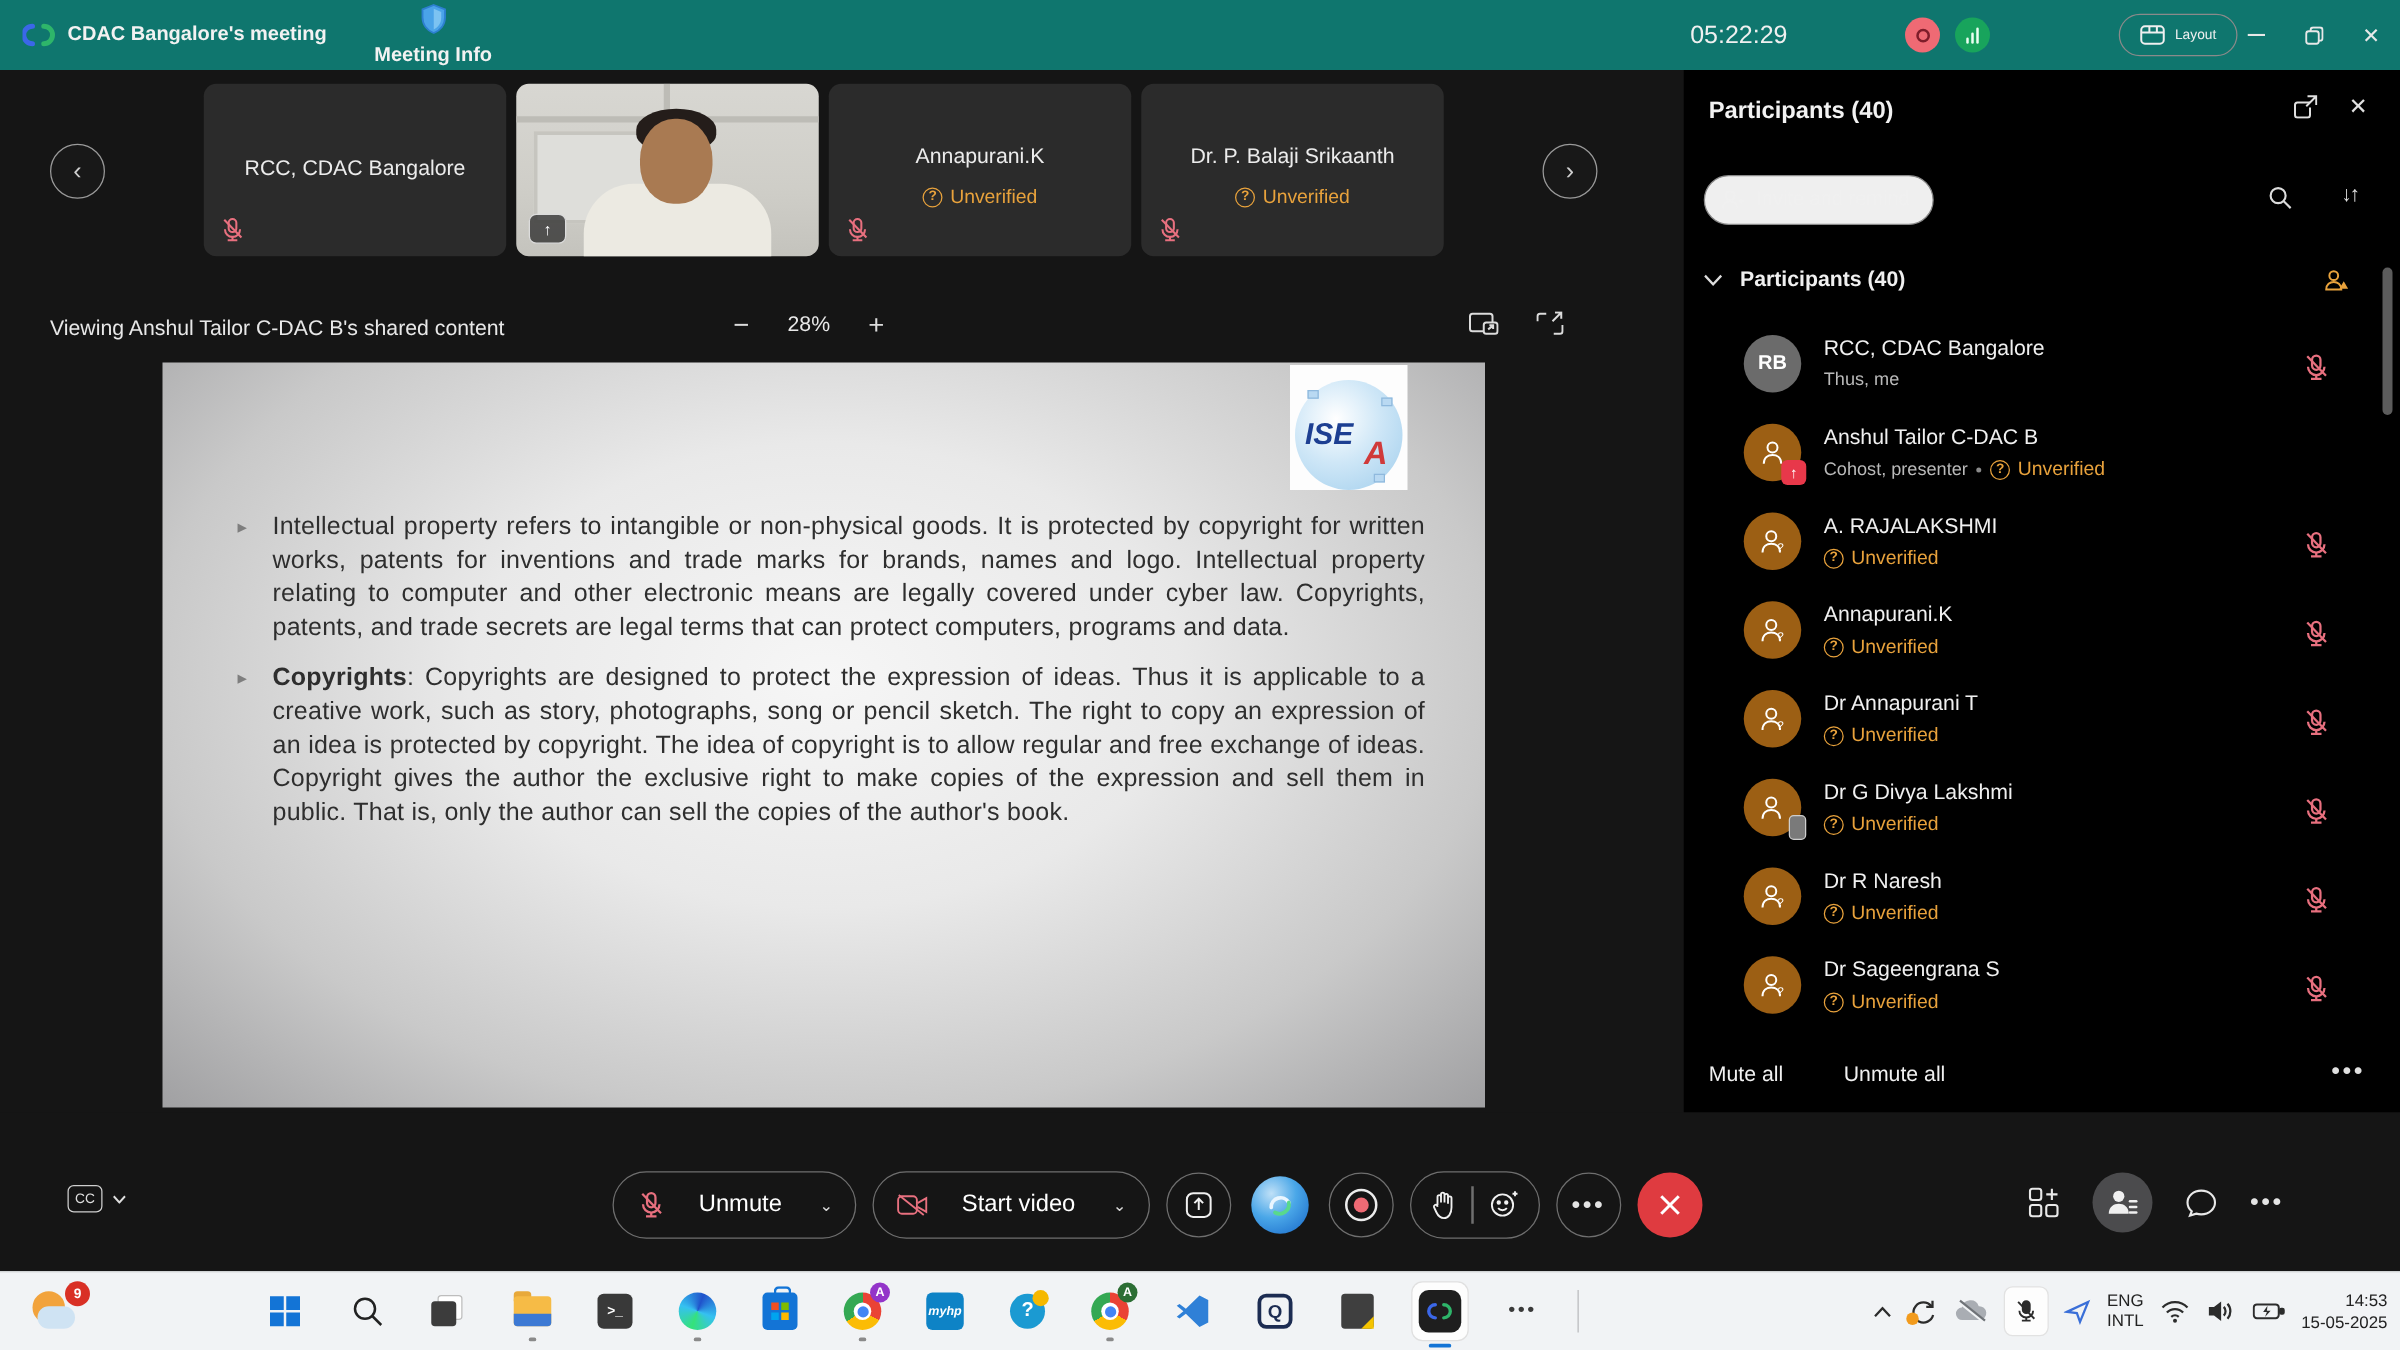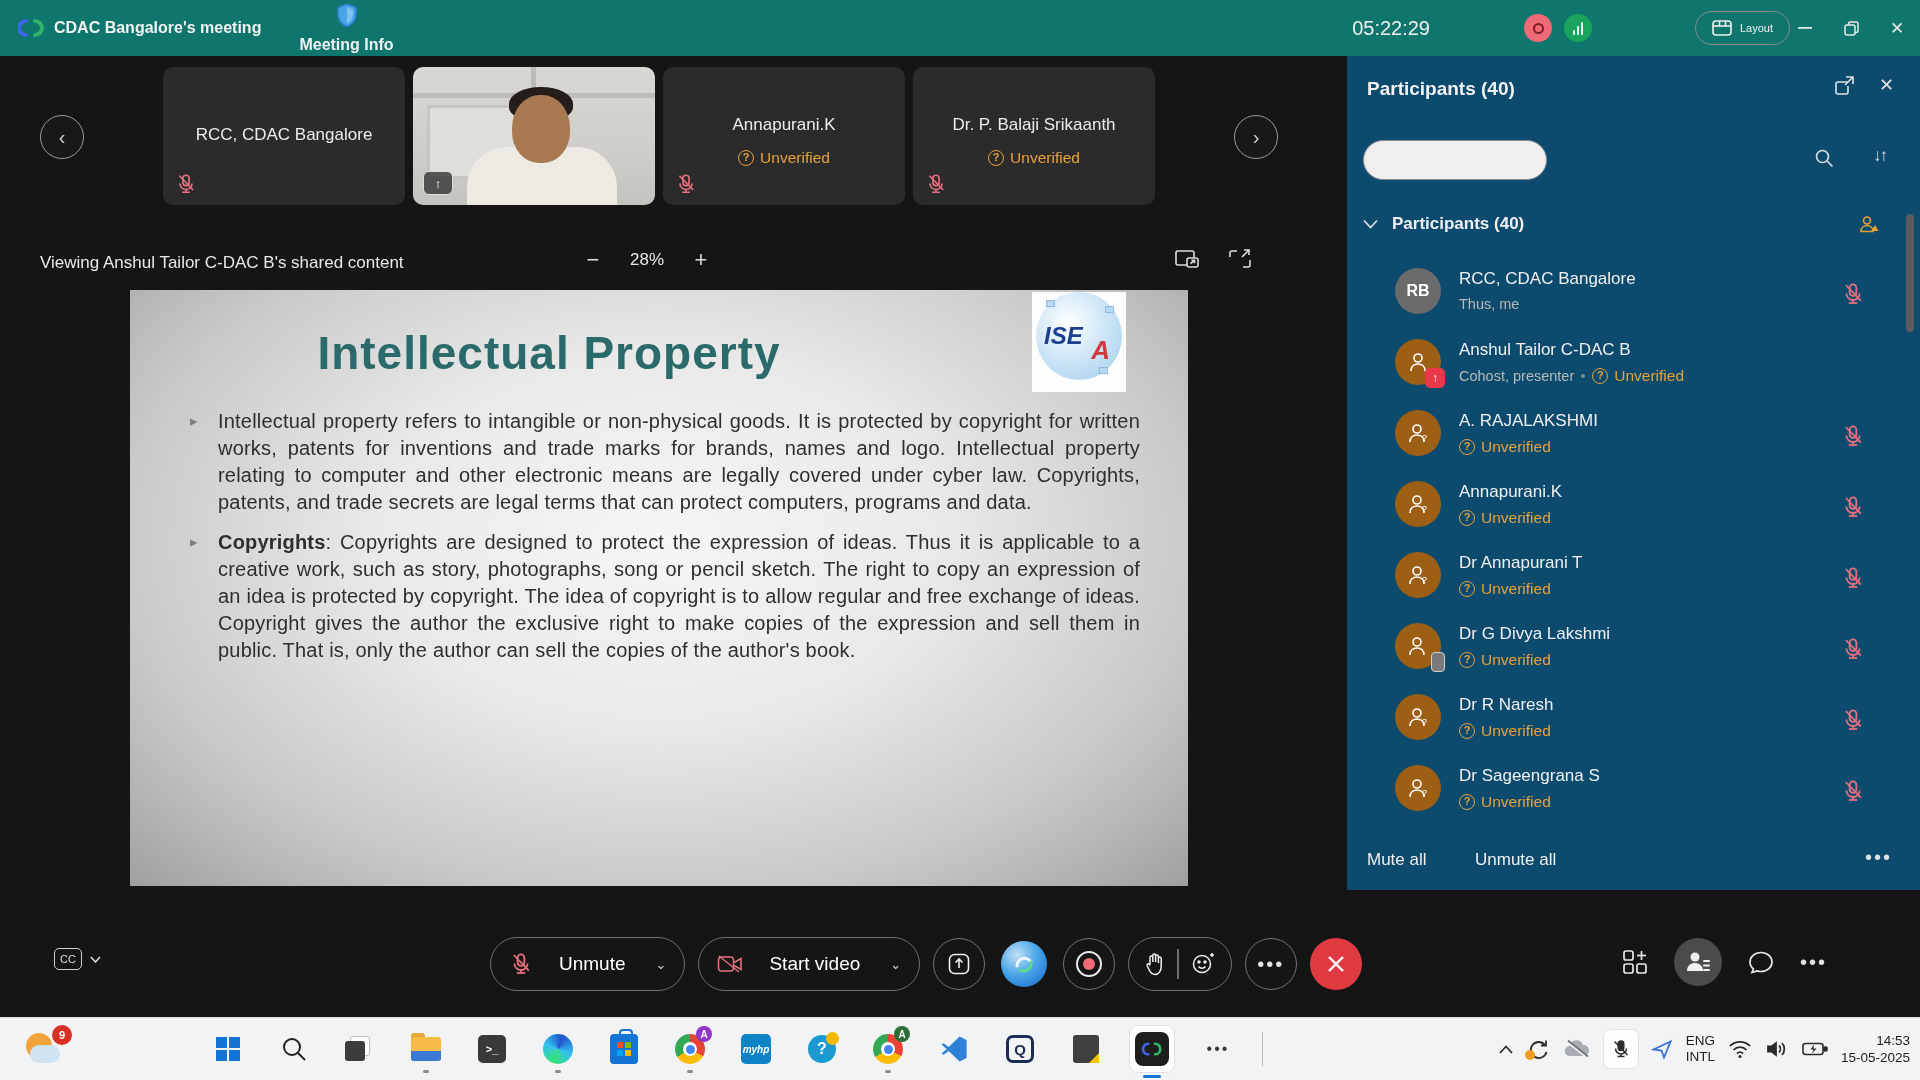--- a/index.html
+++ b/index.html
@@ -54,33 +54,33 @@
   .zoom-ctl { position:absolute; left:578px; top:2px; display:flex; align-items:center; gap:22px; }
   .zbtn { color:#dcdcdc; font-size:22px; width:30px; text-align:center; }
   .zval { color:#e8e8e8; font-size:17px; }
   .ch-icons { position:absolute; right:96px; top:4px; display:flex; gap:30px; color:#dcdcdc; }
 
   
   .slide { position:absolute; left:130px; top:290px; width:1058px; height:596px;
     background:radial-gradient(ellipse at 50% 42%, #f6f6f6 0%, #e9e9e9 38%, #c9c9c9 72%, #a0a0a2 100%); }
   .slide-title { position:absolute; top:36px; left:0; width:100%; padding-right:220px; text-align:center;
     font-size:46px; font-weight:bold; color:#2a6a6a; letter-spacing:1px; }
-  .isea { position:absolute; top:2px; right:62px; width:94px; height:100px; background:#fdfdfd; display:flex; align-items:flex-start; justify-content:center;margin-left:20px; }
+  .isea { position:absolute; top:2px; right:62px; width:94px; height:100px; background:#fdfdfd; display:flex; align-items:flex-end; justify-content:center;margin-left:20px; }
   .isea-globe { width:86px; height:88px; border-radius:50%; background:radial-gradient(circle at 38% 35%, #ffffff 0%, #cfe7f7 45%, #9fcdec 100%); position:relative; }
   .isea-txt { position:absolute; left:8px; top:30px; font-size:24px; font-style:italic; font-weight:bold; color:#1d3f92; letter-spacing:0px; }
   .isea-a { position:absolute; right:12px; bottom:14px; font-size:26px; font-style:italic; font-weight:bold; color:#d03a3a; }
   .isea-bit { position:absolute; width:9px; height:7px; background:#b9d9f2; border:1px solid #8fb9dd; }
   .bullets { position:absolute; left:60px; top:118px; width:950px; }
   .bullet { display:flex; margin-bottom:13px; }
   .b-marker { width:28px; flex:0 0 28px; color:#7e7e7e; font-size:15px; padding-top:4px; }
   .b-text { font-size:20px; line-height:27px; color:#2e2e2e; text-align:justify; letter-spacing:.2px; }
   .b-lead { font-weight:bold; }
 
   
-  .panel { position:absolute; left:1347px; top:56px; width:573px; height:834px; background:#0c4a6e; }
+  .panel { position:absolute; left:1347px; top:56px; width:573px; height:834px; background:#000000; }
   .p-head { position:absolute; left:20px; top:22px; font-size:19px; font-weight:bold; color:#f2f2f2; }
   .p-popout { position:absolute; right:66px; top:20px; color:#e0e0e0; }
   .p-close { position:absolute; right:26px; top:18px; color:#e0e0e0; font-size:18px; }
   .invite-pill { position:absolute; left:16px; top:84px; height:40px; padding:0 18px 0 12px; border:1.5px solid #8a8a8a; border-radius:20px; display:flex; align-items:center; gap:9px; color:#f0f0f0; font-size:16px; }
   .p-search { position:absolute; right:86px; top:92px; color:#dcdcdc; }
   .p-sort { position:absolute; right:34px; top:90px; color:#dcdcdc; font-size:17px; letter-spacing:-2px; }
   .sec-row { position:absolute; left:16px; top:158px; right:40px; display:flex; align-items:center; gap:14px; }
   .sec-label { font-size:17px; font-weight:bold; color:#f0f0f0; }
   .sec-icon { margin-left:auto; }
   .scrollbar { position:absolute; right:6px; top:158px; width:8px; height:118px; background:#5c5c5c; border-radius:4px; }
@@ -300,21 +300,20 @@
     <span>
       <svg width="22" height="20" viewBox="0 0 22 20" fill="none" stroke="#dcdcdc" stroke-width="1.6">
         <path d="M8 2 H3 a2 2 0 0 0 -2 2 V8 M14 18 h5 a2 2 0 0 0 2 -2 V11"></path>
           <path d="M13 8 L20 1 M20 6 V1 h-5"></path>
       </svg>
     </span>
   </div>
 </div>
 
 <div class="slide">
-  <div class="slide-title">Intellectual Property</div>
   <div class="isea">
     <div class="isea-globe">
       <span class="isea-bit" style="left:10px; top:8px"></span>
       <span class="isea-bit" style="right:8px; top:14px"></span>
       <span class="isea-bit" style="right:14px; bottom:6px"></span>
       <span class="isea-txt">ISE</span>
       <span class="isea-a">A</span>
     </div>
   </div>
   <div class="bullets">

